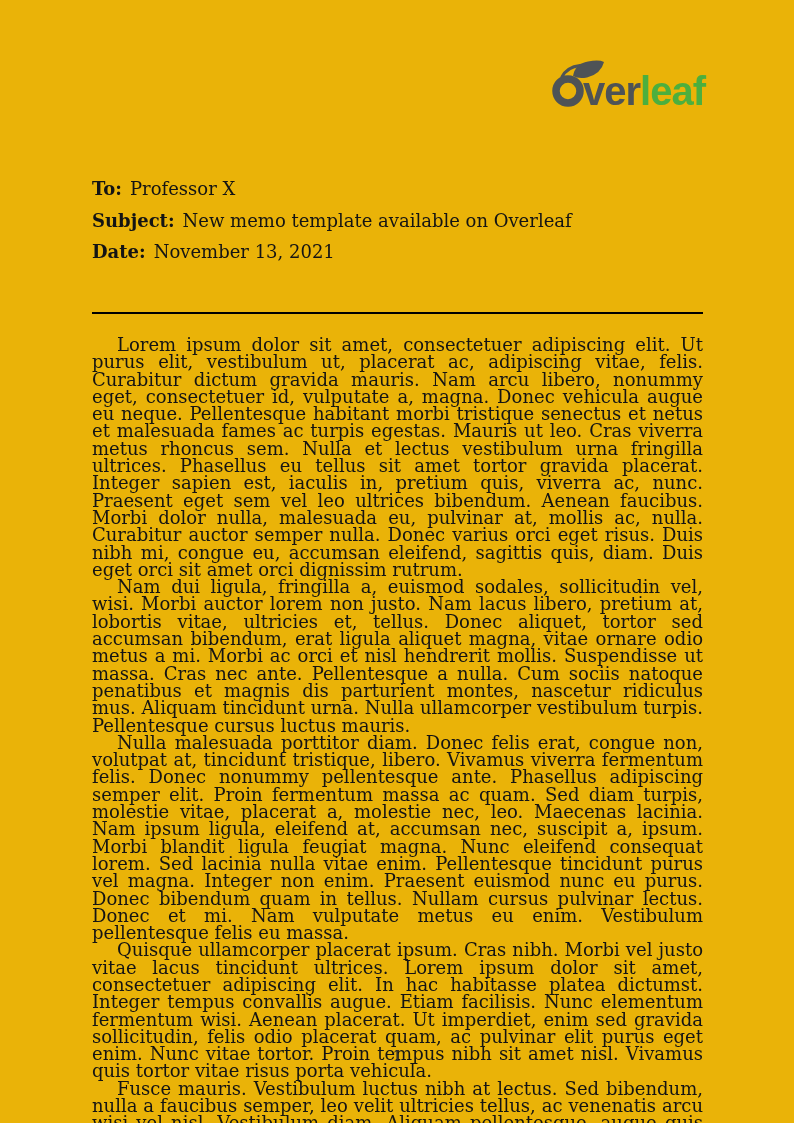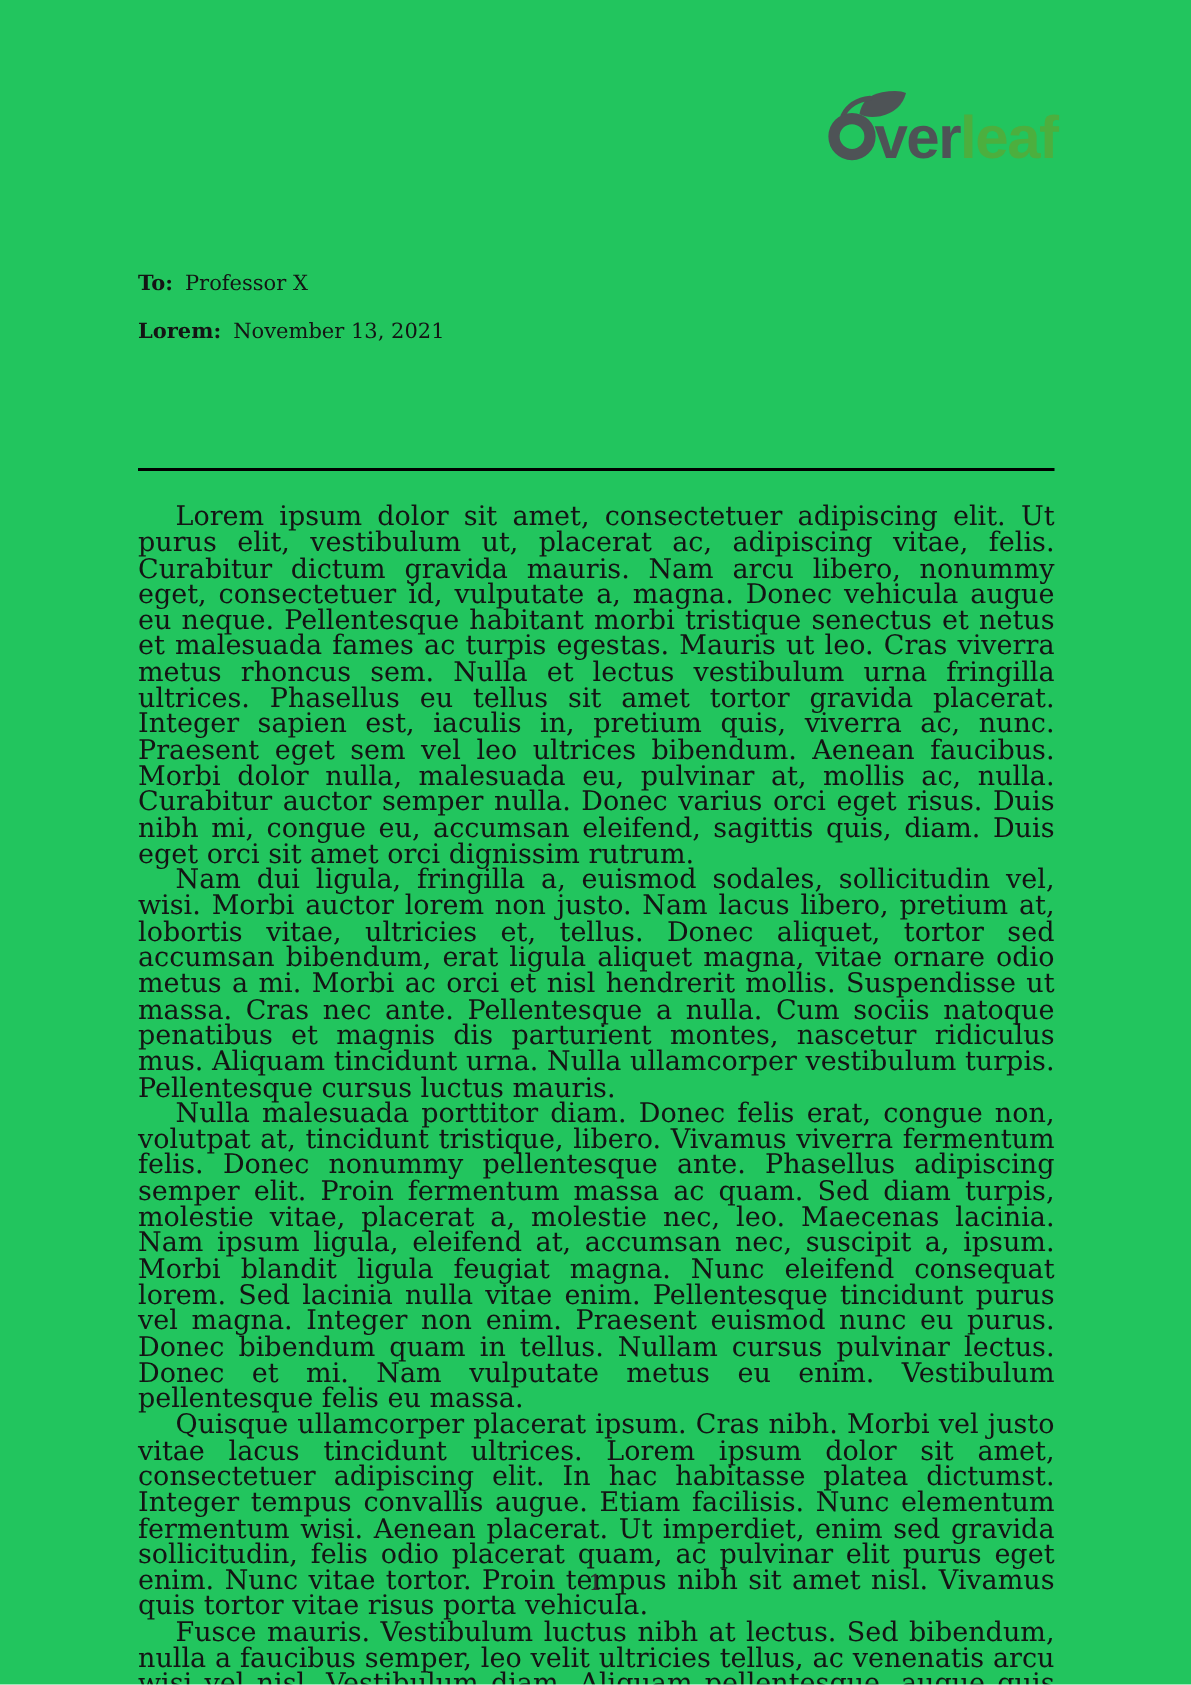--- a/index.html
+++ b/index.html
@@ -4,42 +4,42 @@
 <style>
   html, body {
     margin: 0;
     padding: 0;
     background: #ffffff;
   }
   .page {
     position: relative;
     width: 794px;
     height: 1123px;
-    background: #22c55e;
+    background: #eab308;
     overflow: hidden;
     font-family: "DejaVu Serif", serif;
     color: #141414;
   }
 
   
   .logo {
     position: absolute;
     top: 59px;
     right: 86px;
     width: 156px;
     height: 54px;
   }
 
   
   .memo-fields {
     position: absolute;
     top: 180px;
     left: 92px;
     width: 612px;
-    font-size: 14px;
+    font-size: 18px;
   }
   .memo-row {
     line-height: 18px;
     margin-bottom: 13.6px;
     white-space: nowrap;
   }
   .memo-label {
     font-weight: bold;
     margin-right: 8px;
   }
@@ -99,21 +99,24 @@
         <tspan fill="#4e5356">ver</tspan><tspan fill="#4caf3e">leaf</tspan>
       </text>
     </svg>
   </div>
 
   <div class="memo-fields">
     <div class="memo-row">
       <span class="memo-label">To:</span><span class="memo-value">Professor X</span>
     </div>
     <div class="memo-row">
-      <span class="memo-label">Lorem:</span><span class="memo-value">November 13, 2021</span>
+      <span class="memo-label">Subject:</span><span class="memo-value">New memo template available on Overleaf</span>
+    </div>
+    <div class="memo-row">
+      <span class="memo-label">Date:</span><span class="memo-value">November 13, 2021</span>
     </div>
   </div>
 
   <div class="rule"></div>
 
   <div class="body-text">
     <p>Lorem ipsum dolor sit amet, consectetuer adipiscing elit. Ut purus elit, vestibulum ut, placerat ac, adipiscing vitae, felis. Curabitur dictum gravida mauris. Nam arcu libero, nonummy eget, consectetuer id, vulputate a, magna. Donec vehicula augue eu neque. Pellentesque habitant morbi tristique senectus et netus et malesuada fames ac turpis egestas. Mauris ut leo. Cras viverra metus rhoncus sem. Nulla et lectus vestibulum urna fringilla ultrices. Phasellus eu tellus sit amet tortor gravida placerat. Integer sapien est, iaculis in, pretium quis, viverra ac, nunc. Praesent eget sem vel leo ultrices bibendum. Aenean faucibus. Morbi dolor nulla, malesuada eu, pulvinar at, mollis ac, nulla. Curabitur auctor semper nulla. Donec varius orci eget risus. Duis nibh mi, congue eu, accumsan eleifend, sagittis quis, diam. Duis eget orci sit amet orci dignissim rutrum.</p>
     <p>Nam dui ligula, fringilla a, euismod sodales, sollicitudin vel, wisi. Morbi auctor lorem non justo. Nam lacus libero, pretium at, lobortis vitae, ultricies et, tellus. Donec aliquet, tortor sed accumsan bibendum, erat ligula aliquet magna, vitae ornare odio metus a mi. Morbi ac orci et nisl hendrerit mollis. Suspendisse ut massa. Cras nec ante. Pellentesque a nulla. Cum sociis natoque penatibus et magnis dis parturient montes, nascetur ridiculus mus. Aliquam tincidunt urna. Nulla ullamcorper vestibulum turpis. Pellentesque cursus luctus mauris.</p>
     <p>Nulla malesuada porttitor diam. Donec felis erat, congue non, volutpat at, tincidunt tristique, libero. Vivamus viverra fermentum felis. Donec nonummy pellentesque ante. Phasellus adipiscing semper elit. Proin fermentum massa ac quam. Sed diam turpis, molestie vitae, placerat a, molestie nec, leo. Maecenas lacinia. Nam ipsum ligula, eleifend at, accumsan nec, suscipit a, ipsum. Morbi blandit ligula feugiat magna. Nunc eleifend consequat lorem. Sed lacinia nulla vitae enim. Pellentesque tincidunt purus vel magna. Integer non enim. Praesent euismod nunc eu purus. Donec bibendum quam in tellus. Nullam cursus pulvinar lectus. Donec et mi. Nam vulputate metus eu enim. Vestibulum pellentesque felis eu massa.</p>
     <p>Quisque ullamcorper placerat ipsum. Cras nibh. Morbi vel justo vitae lacus tincidunt ultrices. Lorem ipsum dolor sit amet, consectetuer adipiscing elit. In hac habitasse platea dictumst. Integer tempus convallis augue. Etiam facilisis. Nunc elementum fermentum wisi. Aenean placerat. Ut imperdiet, enim sed gravida sollicitudin, felis odio placerat quam, ac pulvinar elit purus eget enim. Nunc vitae tortor. Proin tempus nibh sit amet nisl. Vivamus quis tortor vitae risus porta vehicula.</p>

